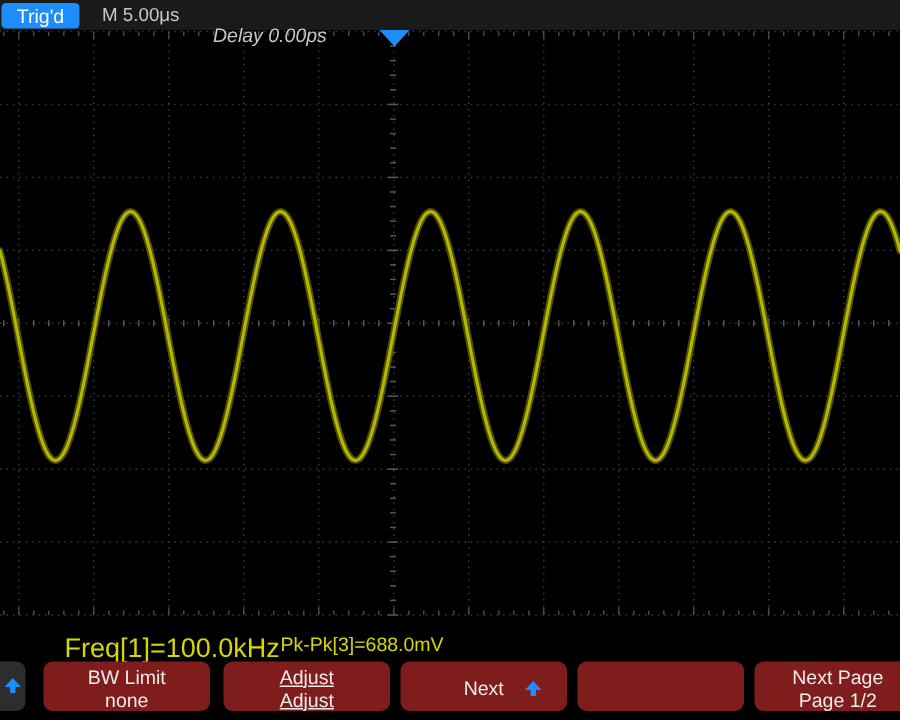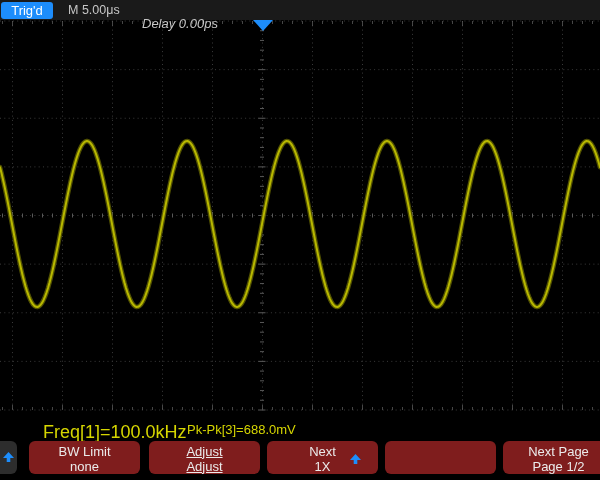--- a/index.html
+++ b/index.html
@@ -314,21 +314,20 @@
       <span class="l2">none</span>
     </button>
 
     <button class="softkey sk1">
       <span class="l1">Adjust</span>
       <span class="l2">Adjust</span>
     </button>
 
     <button class="softkey sk2">
       <span class="l1">Next</span>
-      <span class="l2">1X</span>
       <svg class="popup-arrow" width="11" height="10" viewBox="0 0 11 10">
         <path d="M5.5 0 L11 6 L7.3 6 L7.3 10 L3.7 10 L3.7 6 L0 6 Z" fill="#1d8dfb"></path>
       </svg>
     </button>
 
     <button class="softkey sk3">
     </button>
 
     <button class="softkey sk4">
       <span class="l1">Next Page</span>

